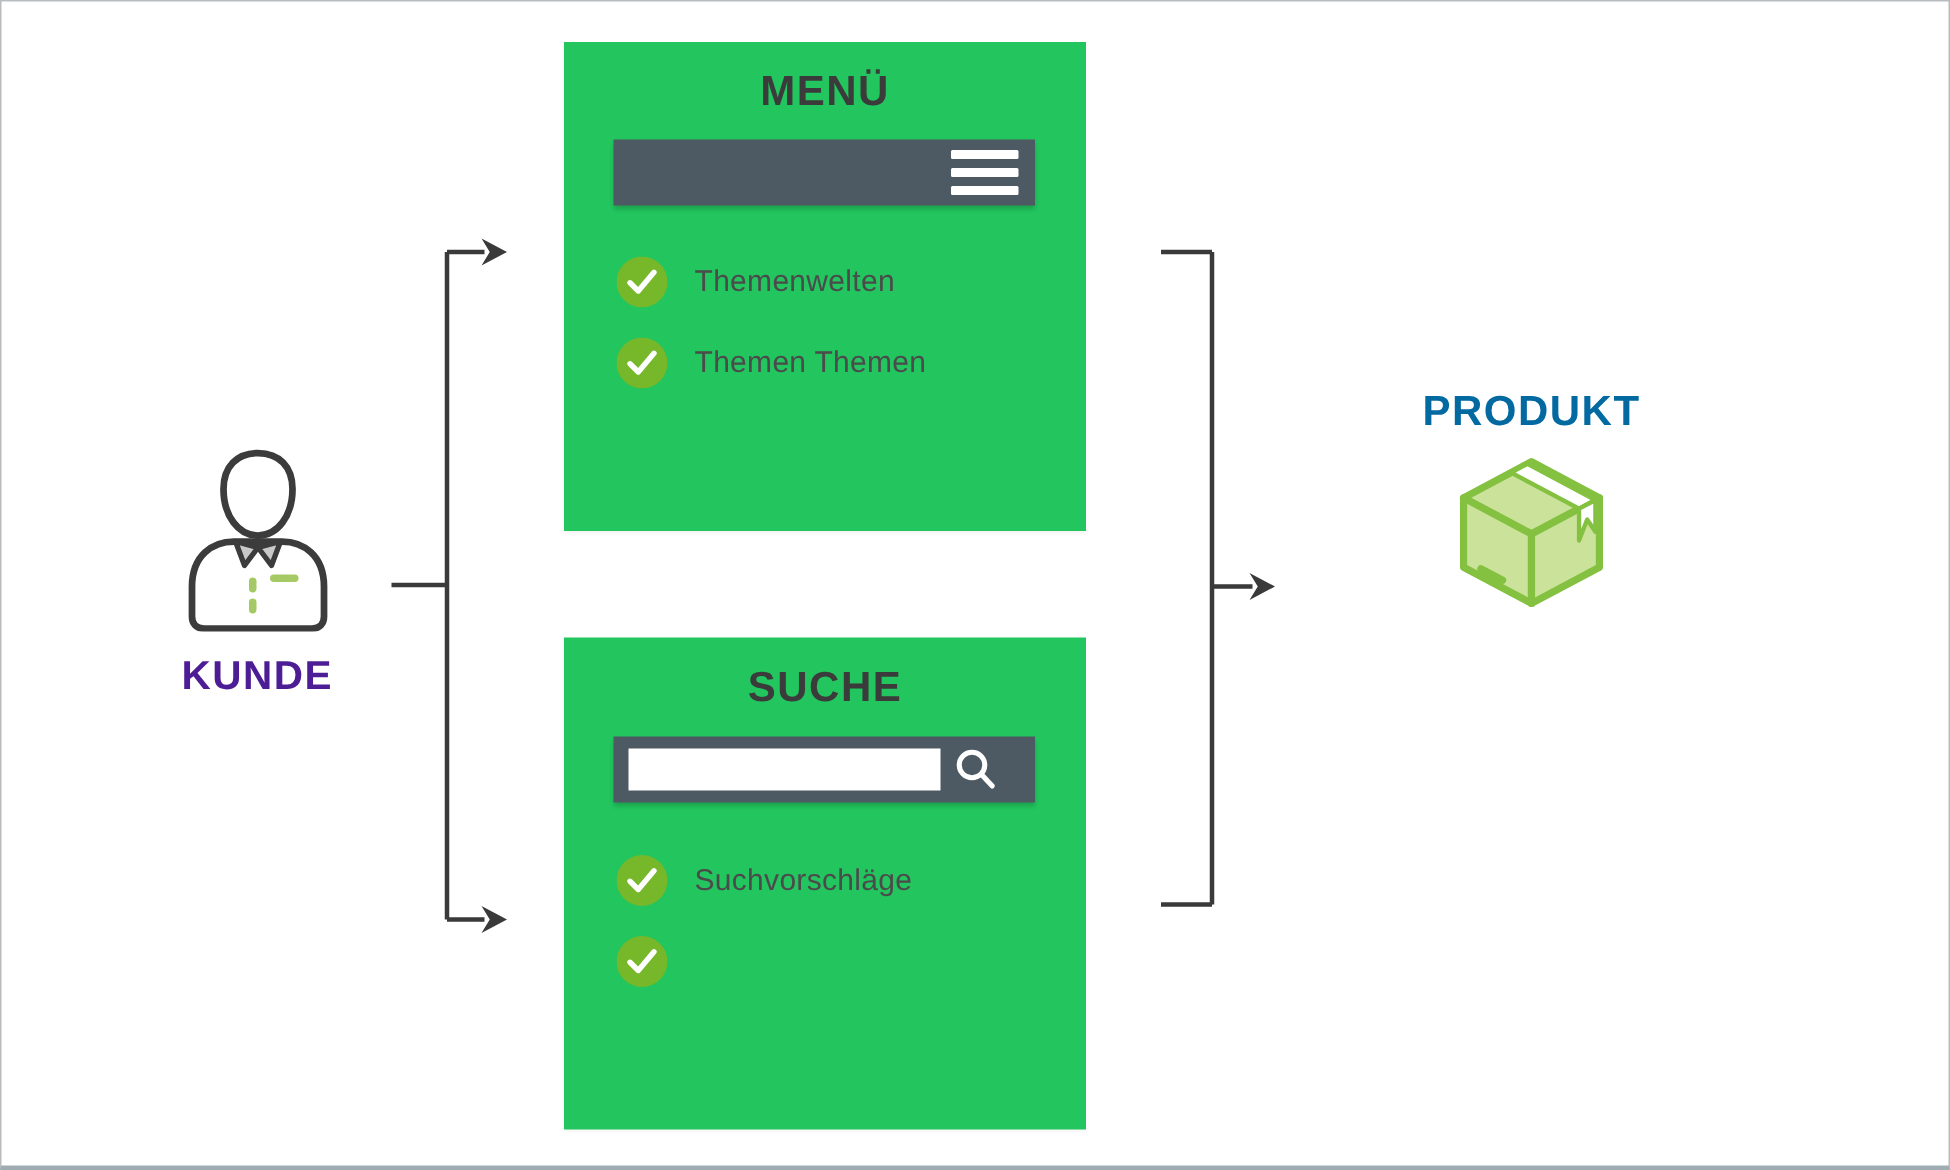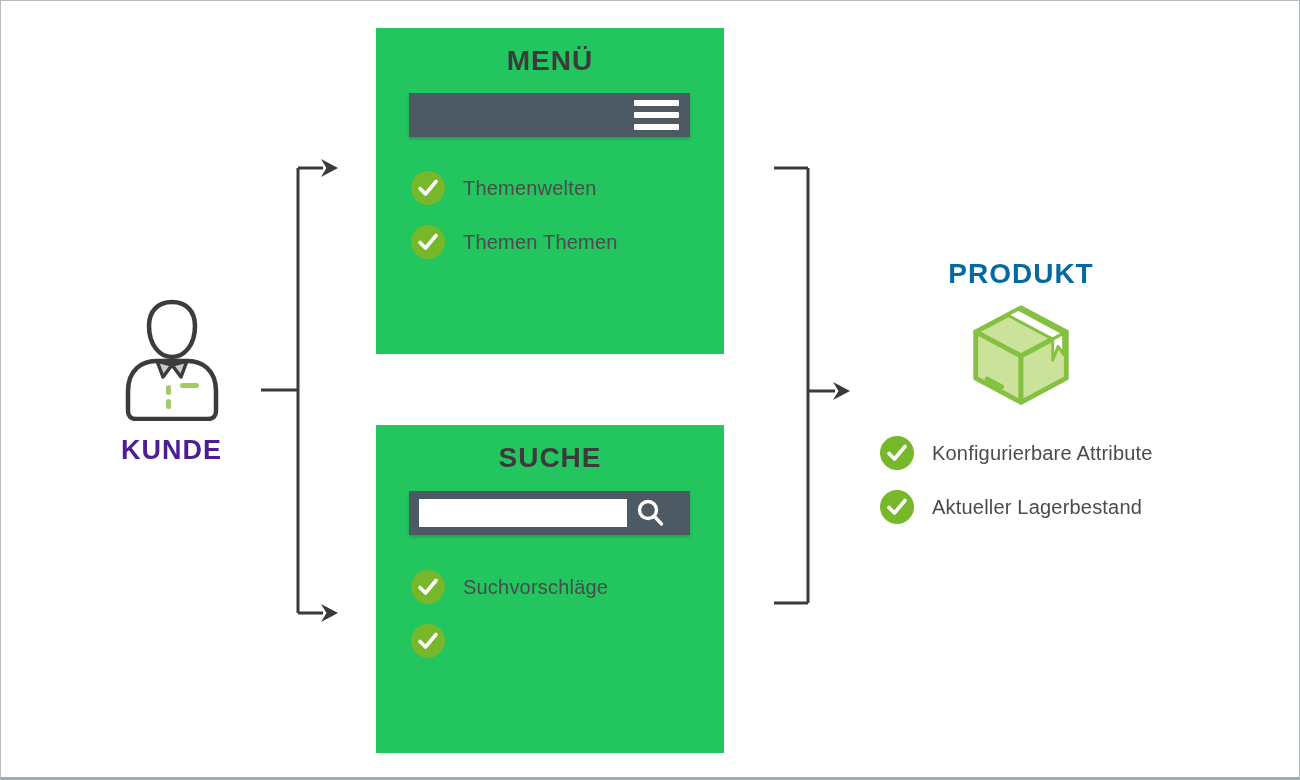--- a/index.html
+++ b/index.html
@@ -174,34 +174,14 @@
       <polygon points="55,6 102,31 55,56 8,31"></polygon>
       <polygon points="8,31 55,56 55,104 8,79"></polygon>
       <polygon points="102,31 55,56 55,104 102,79"></polygon>
     </g>
     <g stroke="#85c140" stroke-width="3" stroke-linejoin="round" fill="#ffffff">
       <polygon points="52.2,7.5 99.2,32.5 87.9,38.5 40.9,13.5"></polygon>
       <polygon points="99.2,32.5 99.2,54.5 93.5,46 87.9,60.5 87.9,38.5"></polygon>
     </g>
     <line x1="20" y1="80" x2="35" y2="88" stroke="#85c140" stroke-width="5" stroke-linecap="round"></line>
   </svg>
-  <ul class="checklist produkt-list">
-    <li>
-      <span class="check">
-        <svg width="34" height="34" viewBox="0 0 34 34">
-            <circle cx="17" cy="17" r="17" fill="#76b82a"></circle>
-            <path d="M9 17.5 L14.5 23 L25 10.5" fill="none" stroke="#ffffff" stroke-width="3.6" stroke-linecap="round" stroke-linejoin="round"></path>
-          </svg>
-      </span>
-      <span class="item-label">Konfigurierbare Attribute</span>
-    </li>
-    <li>
-      <span class="check">
-        <svg width="34" height="34" viewBox="0 0 34 34">
-            <circle cx="17" cy="17" r="17" fill="#76b82a"></circle>
-            <path d="M9 17.5 L14.5 23 L25 10.5" fill="none" stroke="#ffffff" stroke-width="3.6" stroke-linecap="round" stroke-linejoin="round"></path>
-          </svg>
-      </span>
-      <span class="item-label">Aktueller Lagerbestand</span>
-    </li>
-  </ul>
 
 </div>
 
 </body></html>

